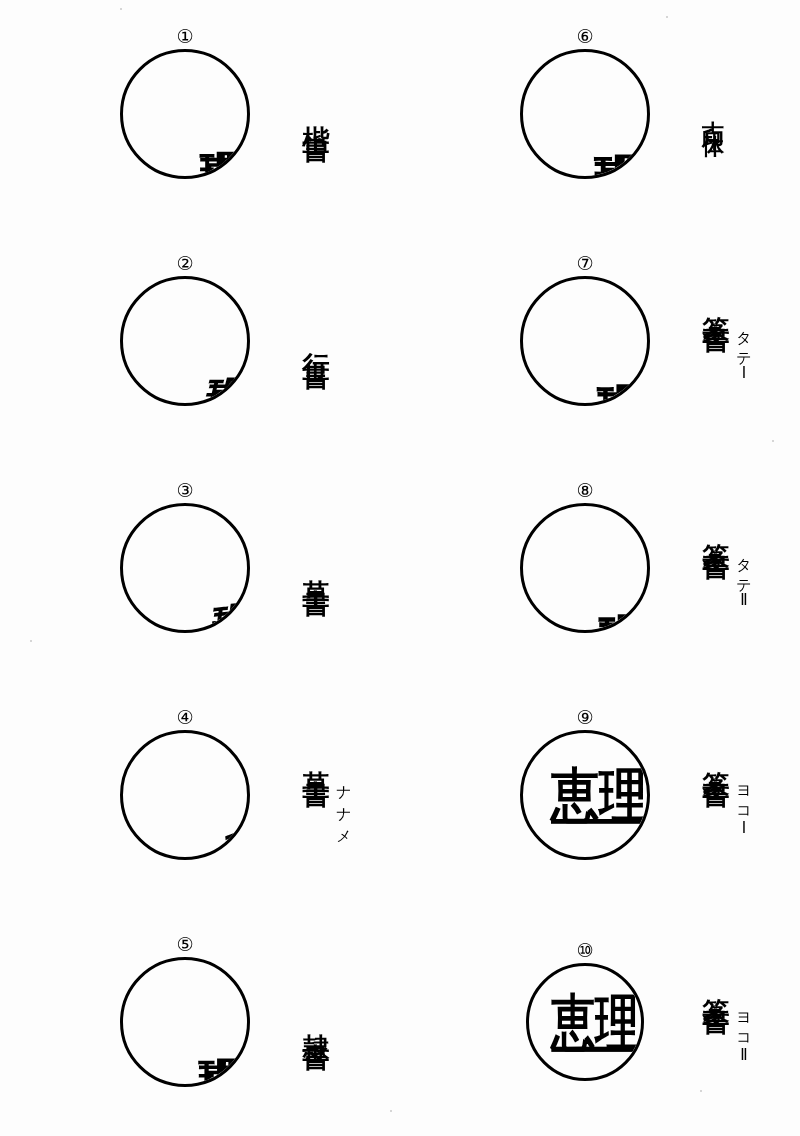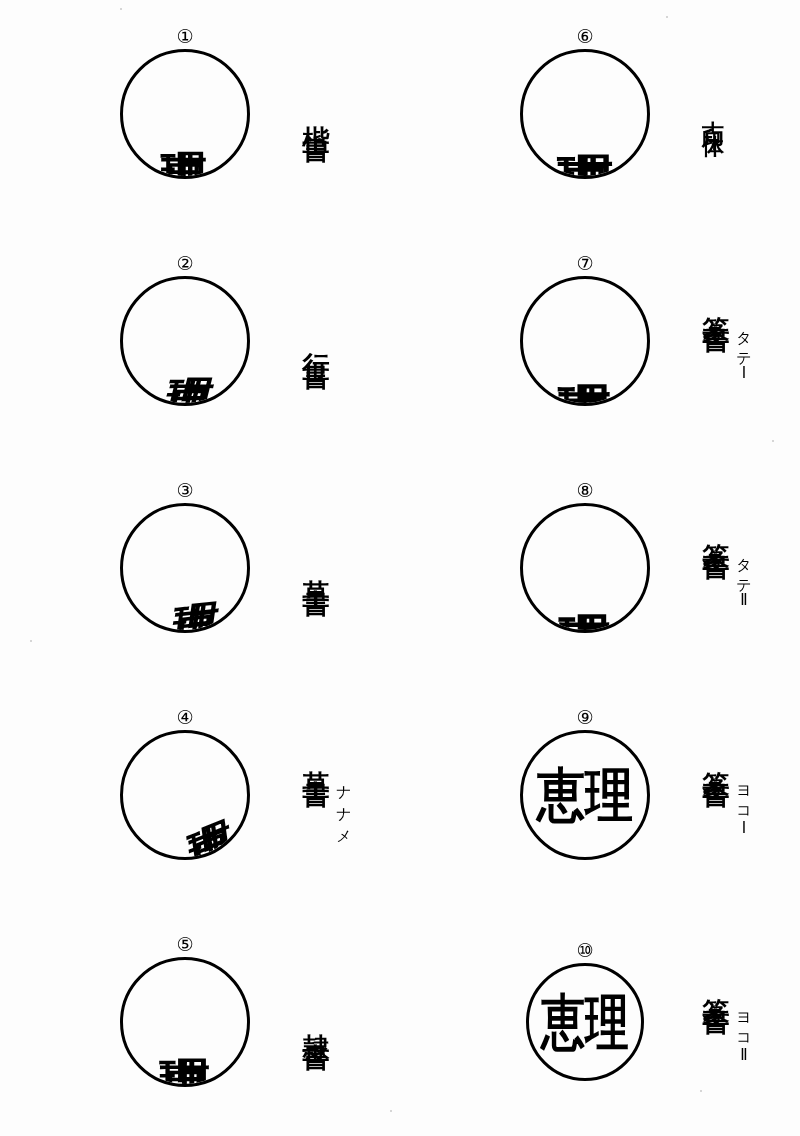--- a/index.html
+++ b/index.html
@@ -60,22 +60,23 @@
     color: #000;
   }
   .seal {
     width: 130px;
     height: 130px;
     border-radius: 50%;
     border: 3.5px solid #000;
     box-sizing: border-box;
     display: flex;
     align-items: center;
-    justify-content: center;
+    justify-content: flex-end;
     overflow: hidden;
+    text-decoration: underline;
   }
   .seal-inner {
     display: flex;
     align-items: center;
     justify-content: center;
     line-height: 0.95;
     text-align: center;
   }
   
   .v-stack {

